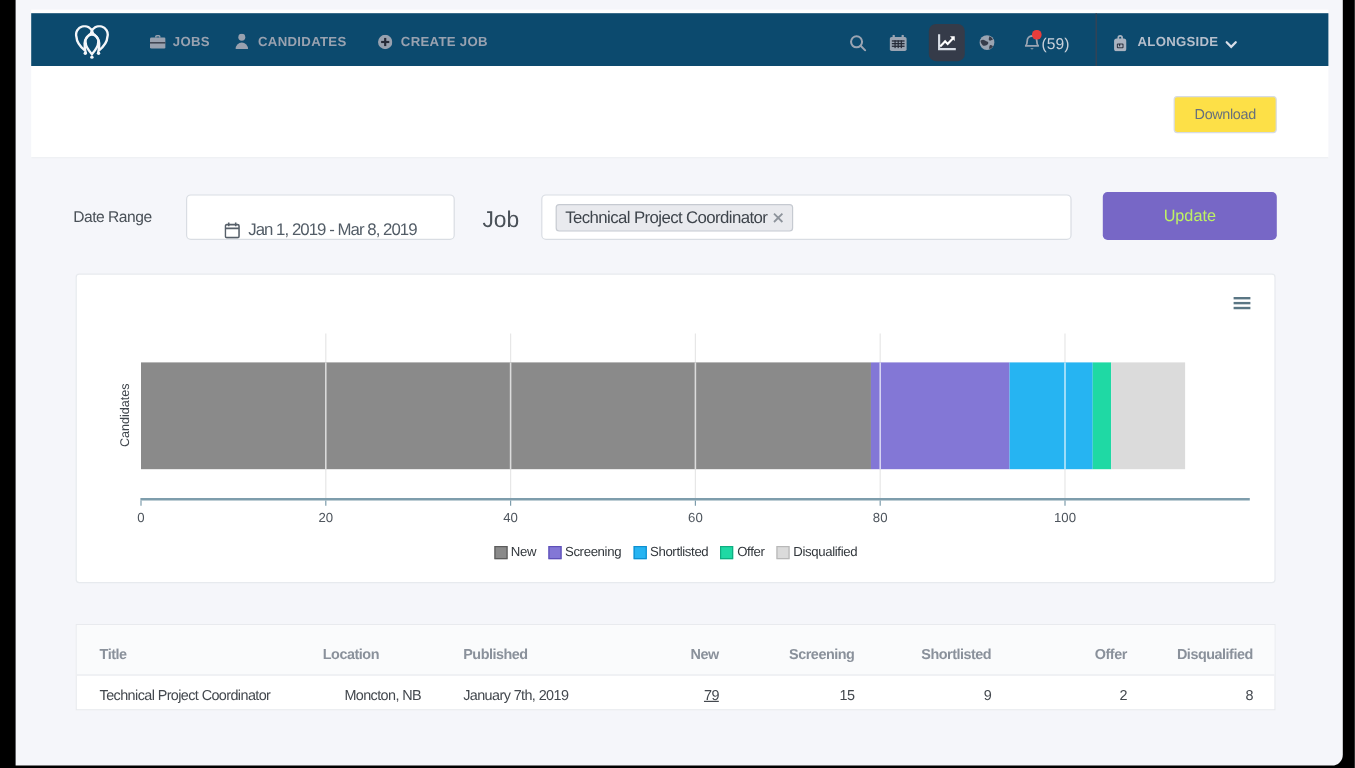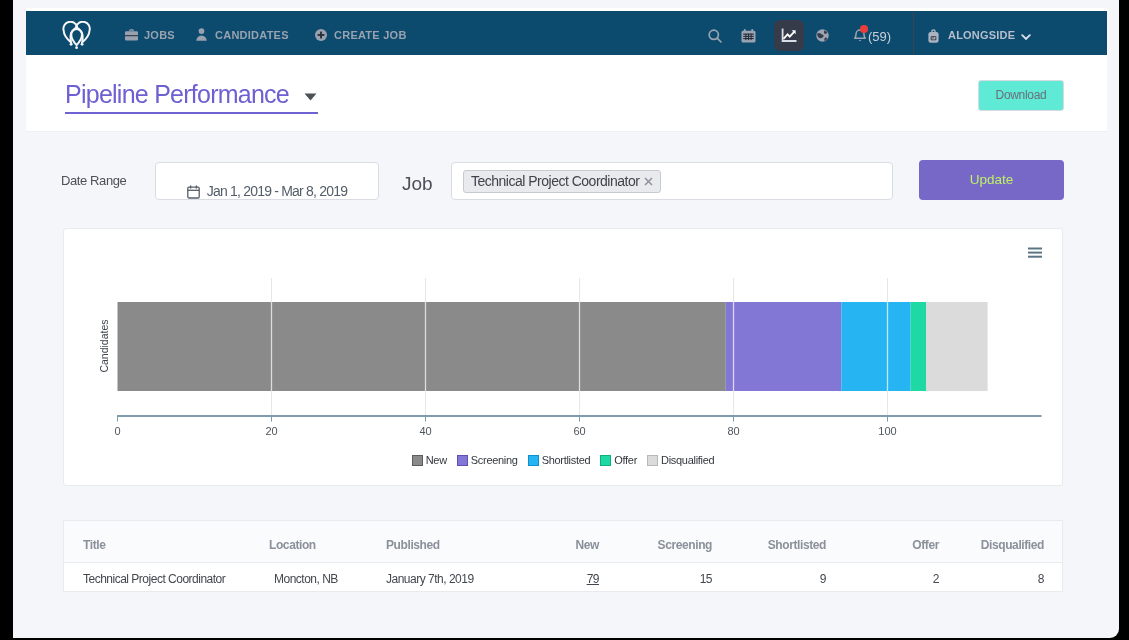--- a/index.html
+++ b/index.html
@@ -97,28 +97,22 @@
       <rect x="2.7" y="7.2" width="5.6" height="4" rx="0.8" fill="#262b38" opacity="0.9"></rect>
       <rect x="3.6" y="8" width="3.8" height="2.4" rx="0.4" fill="#aab3c0"></rect>
       <rect x="4.5" y="7.6" width="1" height="2" fill="#262b38" opacity="0.9"></rect>
     </svg>
     <div class="abs" style="left:922px; top:18px; font-size:11px; font-weight:700; letter-spacing:0.2px; color:#b6bfcc;">ALONGSIDE</div>
     <svg class="abs" style="left:995px; top:22.5px;" width="10" height="7" viewBox="0 0 10 7" fill="none" stroke="#d8dee8" stroke-width="1.9" stroke-linecap="round">
       <path d="M1.2 1.2 L5 5 L8.8 1.2"></path>
     </svg>
   </div>
 
-  <div class="abs" style="left:65px; top:80px; width:253px; height:34px; border-bottom:2px solid #6e63d3;">
-    <span style="font-size:25px; letter-spacing:-0.75px; color:#6c60d2;">Pipeline Performance</span>
-    <svg class="abs" style="right:1px; top:13px;" width="13" height="8" viewBox="0 0 13 8">
-        <path d="M0.5 0.5 h12 L6.5 7.5 Z" fill="#4c5157"></path>
-      </svg>
-  </div>
-
-  <div class="abs" style="left:978px; top:80px; width:86px; height:31px; background:#5eead4; border:1px solid #d7dbe1; border-radius:3px; text-align:center; line-height:29px; font-size:12px; letter-spacing:-0.3px; color:#68707c;">Download</div>
+
+  <div class="abs" style="left:978px; top:80px; width:86px; height:31px; background:#fde047; border:1px solid #d7dbe1; border-radius:3px; text-align:center; line-height:29px; font-size:12px; letter-spacing:-0.3px; color:#68707c;">Download</div>
 
   <div class="abs" style="left:61px; top:173px; font-size:13px; letter-spacing:-0.4px; color:#4a5158;">Date Range</div>
   <div class="abs" style="left:155px; top:162px; width:224px; height:38px; background:#fff; border:1px solid #d9dde3; border-radius:4px; display:flex; align-items:flex-end; justify-content:center; gap:7px;">
     <svg width="13" height="14" viewBox="0 0 13 14" fill="none" stroke="#565f69" stroke-width="1.3">
       <rect x="0.8" y="2.2" width="11.4" height="10.8" rx="1.2"></rect>
       <line x1="3.6" y1="0.4" x2="3.6" y2="3.6"></line>
       <line x1="9.4" y1="0.4" x2="9.4" y2="3.6"></line>
       <line x1="0.8" y1="5.3" x2="12.2" y2="5.3"></line>
     </svg>
     <span style="font-size:14px; color:#535d67; letter-spacing:-0.8px;">Jan 1, 2019 - Mar 8, 2019</span>
@@ -206,21 +200,21 @@
     <div class="abs" style="left:0; top:0; width:998px; height:42px; background:#fafbfc; border-bottom:1px solid #e8eaee;"></div>
     <div class="abs th" style="left:19px; top:0;">Title</div>
     <div class="abs th" style="left:205px; top:0;">Location</div>
     <div class="abs th" style="left:322px; top:0;">Published</div>
     <div class="abs th num" style="right:463px; top:0;">New</div>
     <div class="abs th num" style="right:350px; top:0;">Screening</div>
     <div class="abs th num" style="right:236px; top:0;">Shortlisted</div>
     <div class="abs th num" style="right:123px; top:0;">Offer</div>
     <div class="abs th num" style="right:18px; top:0;">Disqualified</div>
     <div class="abs td" style="left:19px; top:42px;">Technical Project Coordinator</div>
-    <div class="abs td" style="left:210px; top:42px;">Moncton, NB</div>
+    <div class="abs td" style="left:223px; top:42px;">Moncton, NB</div>
     <div class="abs td" style="left:322px; top:42px;">January 7th, 2019</div>
     <div class="abs td num" style="right:463px; top:42px;text-decoration:underline;">79</div>
     <div class="abs td num" style="right:350px; top:42px;">15</div>
     <div class="abs td num" style="right:236px; top:42px;">9</div>
     <div class="abs td num" style="right:123px; top:42px;">2</div>
     <div class="abs td num" style="right:18px; top:42px;">8</div>
   </div>
 </div>
 <style>
   .navtxt { font-size:11px; font-weight:700; letter-spacing:0.25px; color:#99a2b0; }

